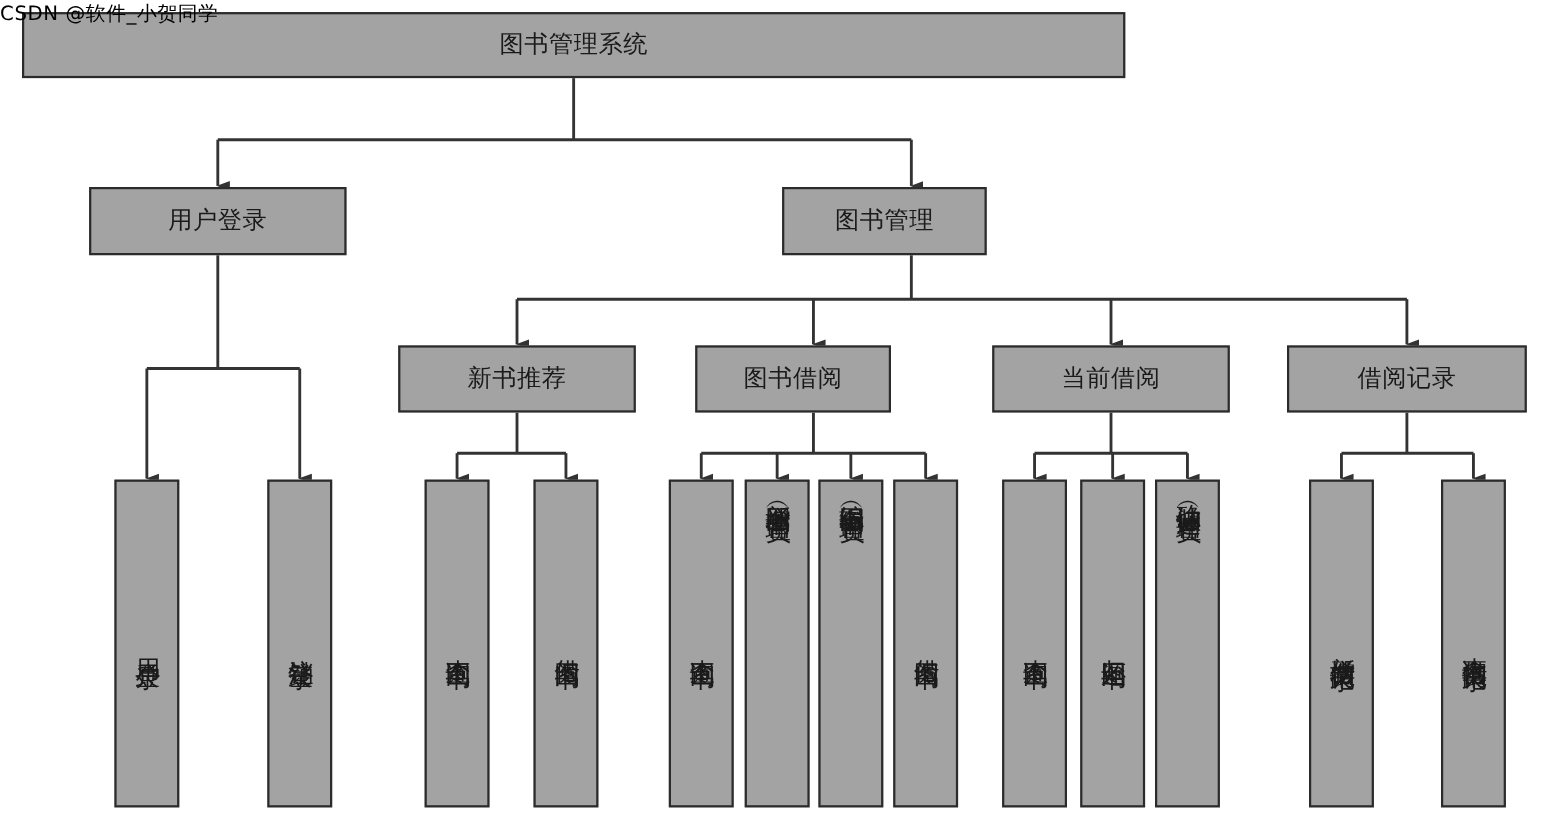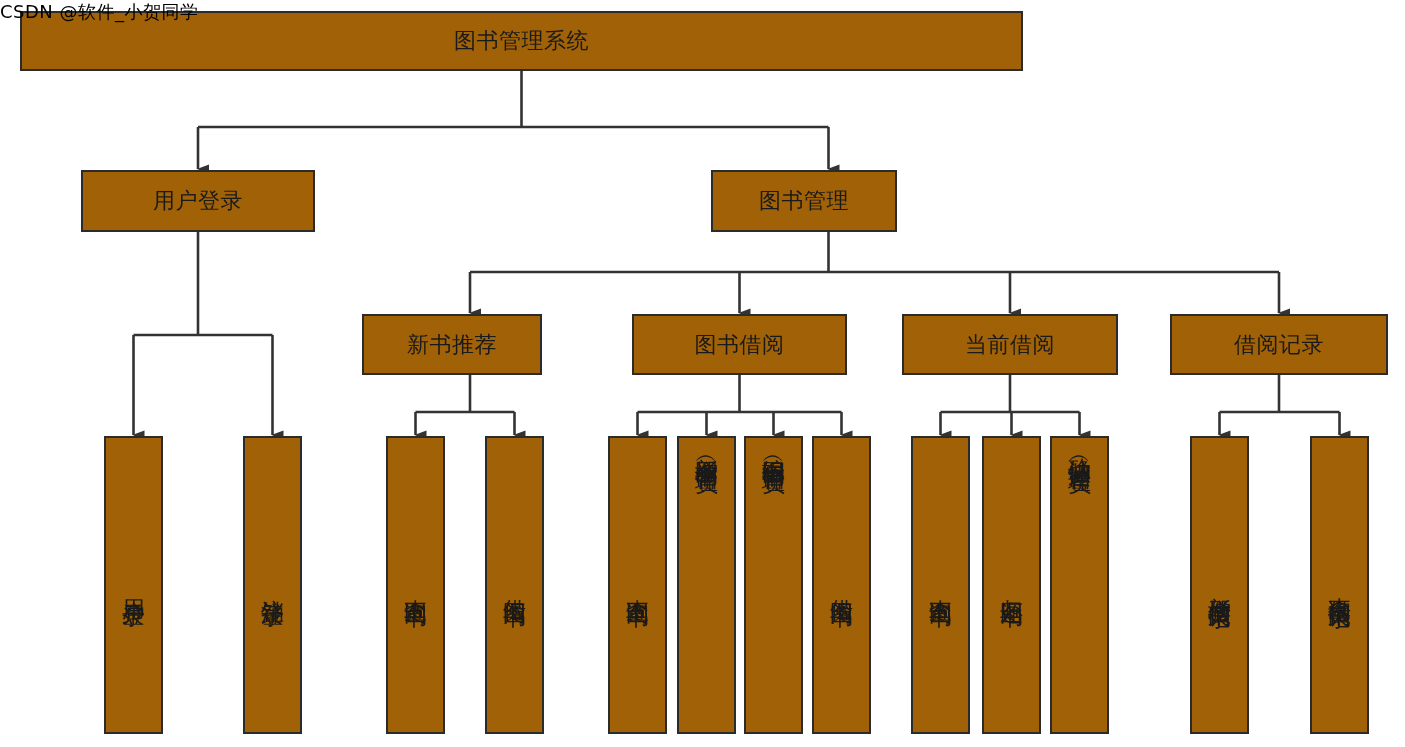--- a/index.html
+++ b/index.html
@@ -21,21 +21,21 @@
     position: absolute;
     left: 0;
     top: 0;
     width: 1405px;
     height: 747px;
   }
   .node {
     position: absolute;
     box-sizing: border-box;
     border: 2.5px solid #2b2b2b;
-    background: #a16207;
+    background: #a3a3a3;
     color: #1a1a1a;
     display: flex;
     align-items: center;
     justify-content: center;
     text-align: center;
   }
   .node .label {
     display: block;
     line-height: 1.06;
     letter-spacing: 0.5px;
@@ -119,24 +119,24 @@
   <div id="nodes-layer">
       <div class="node horiz" style="left: 20px; top: 11px; width: 1003px; height: 60px;">
         <span class="label">图书管理系统</span>
       </div>
       <div class="node horiz" style="left: 81px; top: 170px; width: 234px; height: 62px;">
         <span class="label">用户登录</span>
       </div>
       <div class="node horiz" style="left: 711px; top: 170px; width: 186px; height: 62px;">
         <span class="label">图书管理</span>
       </div>
-      <div class="node horiz" style="left: 362px; top: 314px; width: 180px; height: 61px;">
+      <div class="node horiz" style="left: 362px; top: 314px; width: 216px; height: 61px;">
         <span class="label">新书推荐</span>
       </div>
-      <div class="node horiz" style="left: 632px; top: 314px; width: 215px; height: 61px;">
+      <div class="node horiz" style="left: 632px; top: 314px; width: 178px; height: 61px;">
         <span class="label">图书借阅</span>
       </div>
       <div class="node horiz" style="left: 902px; top: 314px; width: 216px; height: 61px;">
         <span class="label">当前借阅</span>
       </div>
       <div class="node horiz" style="left: 1170px; top: 314px; width: 218px; height: 61px;">
         <span class="label">借阅记录</span>
       </div>
       <div class="node vert centered" style="left: 104px; top: 436px; width: 59px; height: 298px;">
         <span class="label">用户登录</span>

